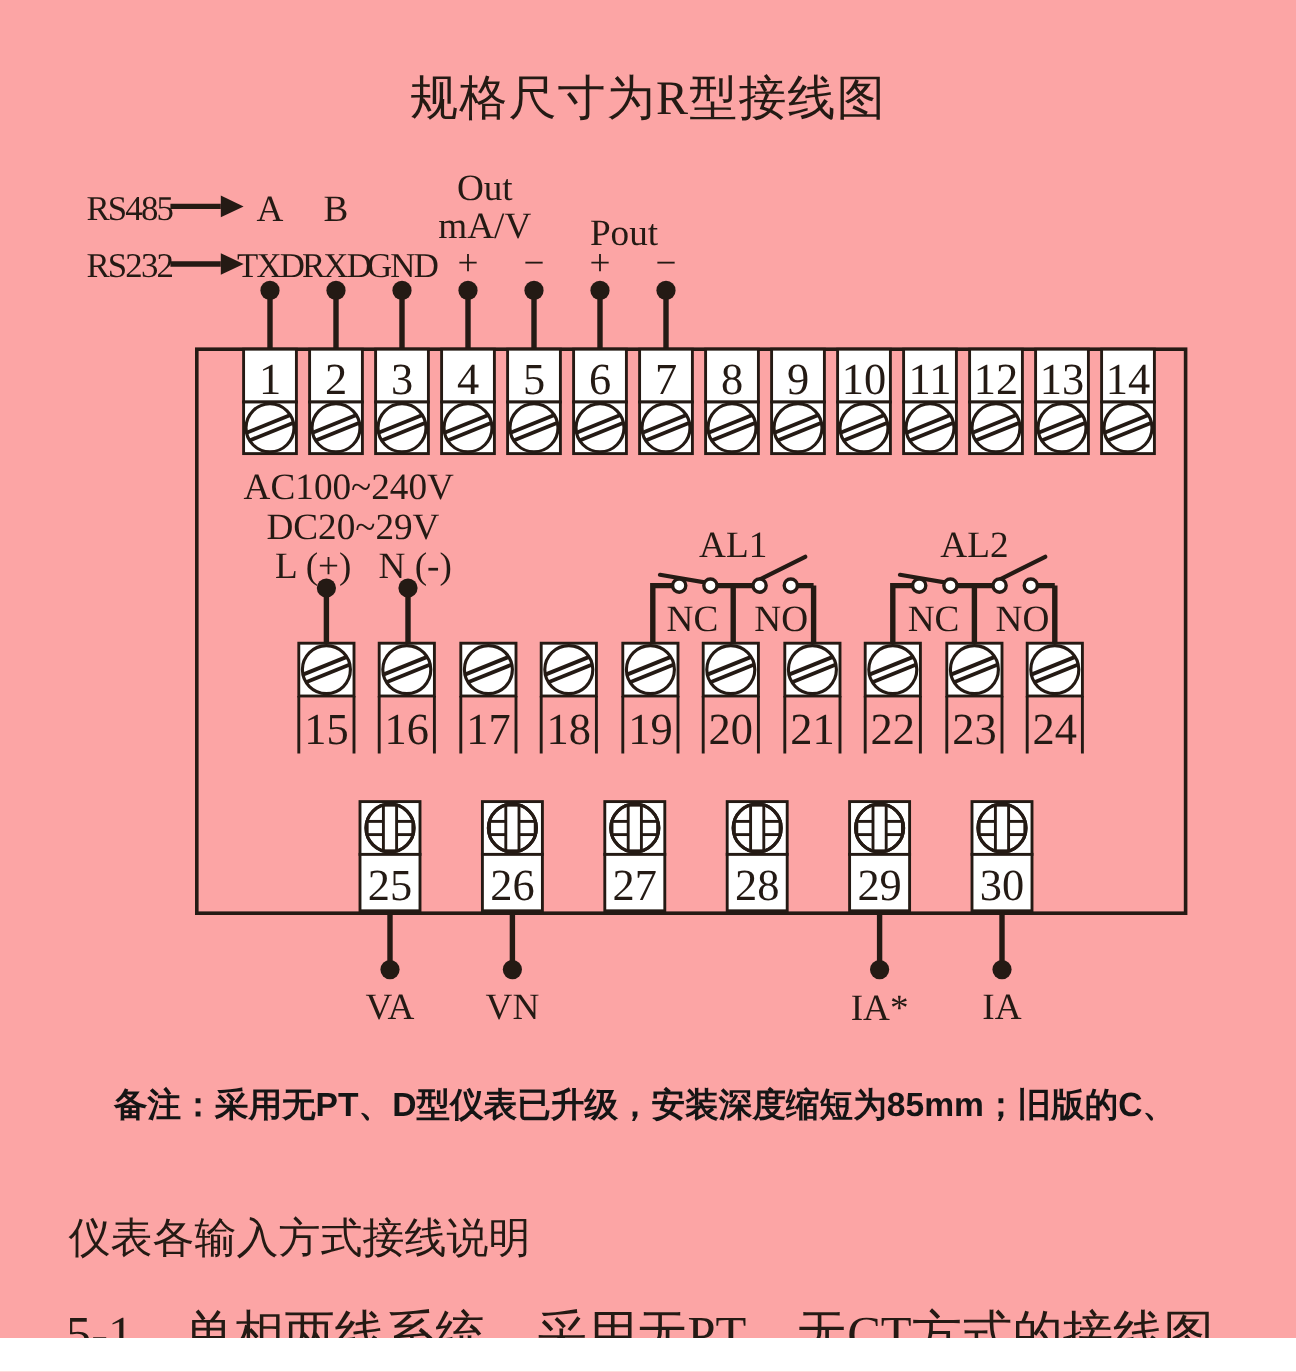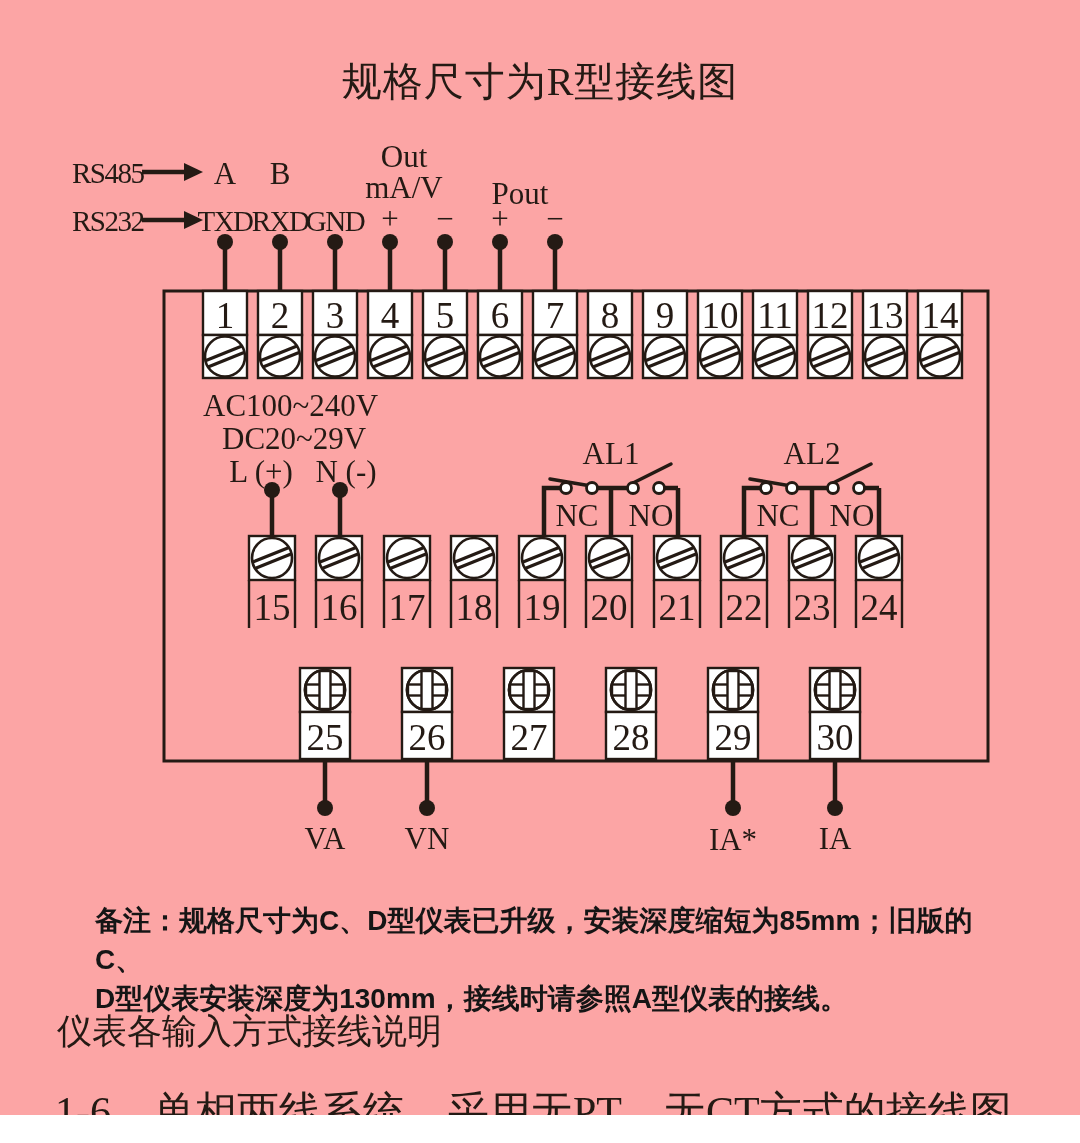--- a/index.html
+++ b/index.html
@@ -436,20 +436,19 @@
     <text class="lbl mid" x="778" y="526">NC</text>
     <text class="lbl mid" x="852" y="526">NO</text>
 
     <text class="lbl mid" x="325" y="849">VA</text>
     <text class="lbl mid" x="427" y="849">VN</text>
     <text class="lbl mid" x="733" y="850">IA*</text>
     <text class="lbl mid" x="835" y="849">IA</text>
   </svg>
 
   <div class="note">
-    <div>备注：规格尺寸为C、D型仪表已升级，安装深度缩短为85mm；旧版的C、</div>
-    <div>D型仪表安装深度为130mm，接线时请参照A型仪表的接线。</div>
+    <div>备注：采用无PT、D型仪表已升级，安装深度缩短为85mm；旧版的C、</div>
   </div>
 
   <div class="h1">仪表各输入方式接线说明</div>
-  <div class="h2">1-6、单相两线系统，采用无PT，无CT方式的接线图</div>
+  <div class="h2">5-1、单相两线系统，采用无PT，无CT方式的接线图</div>
 
 </div>
 
 </body></html>

